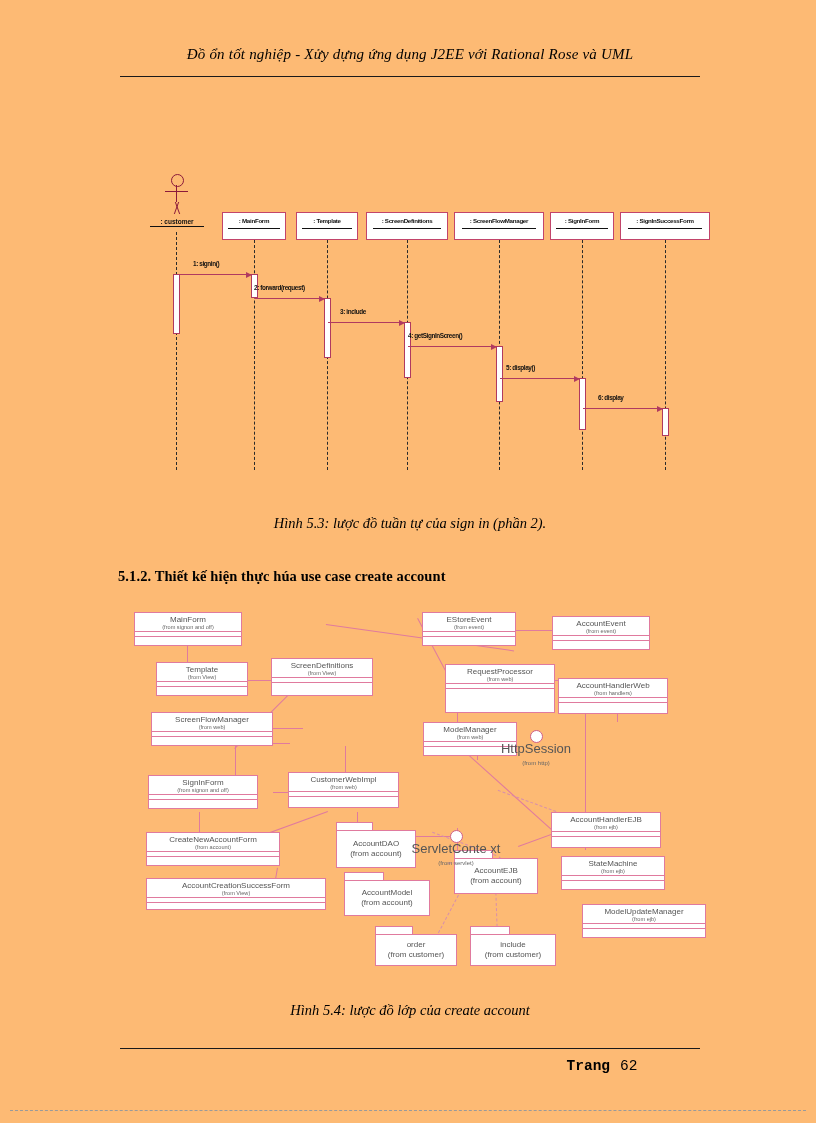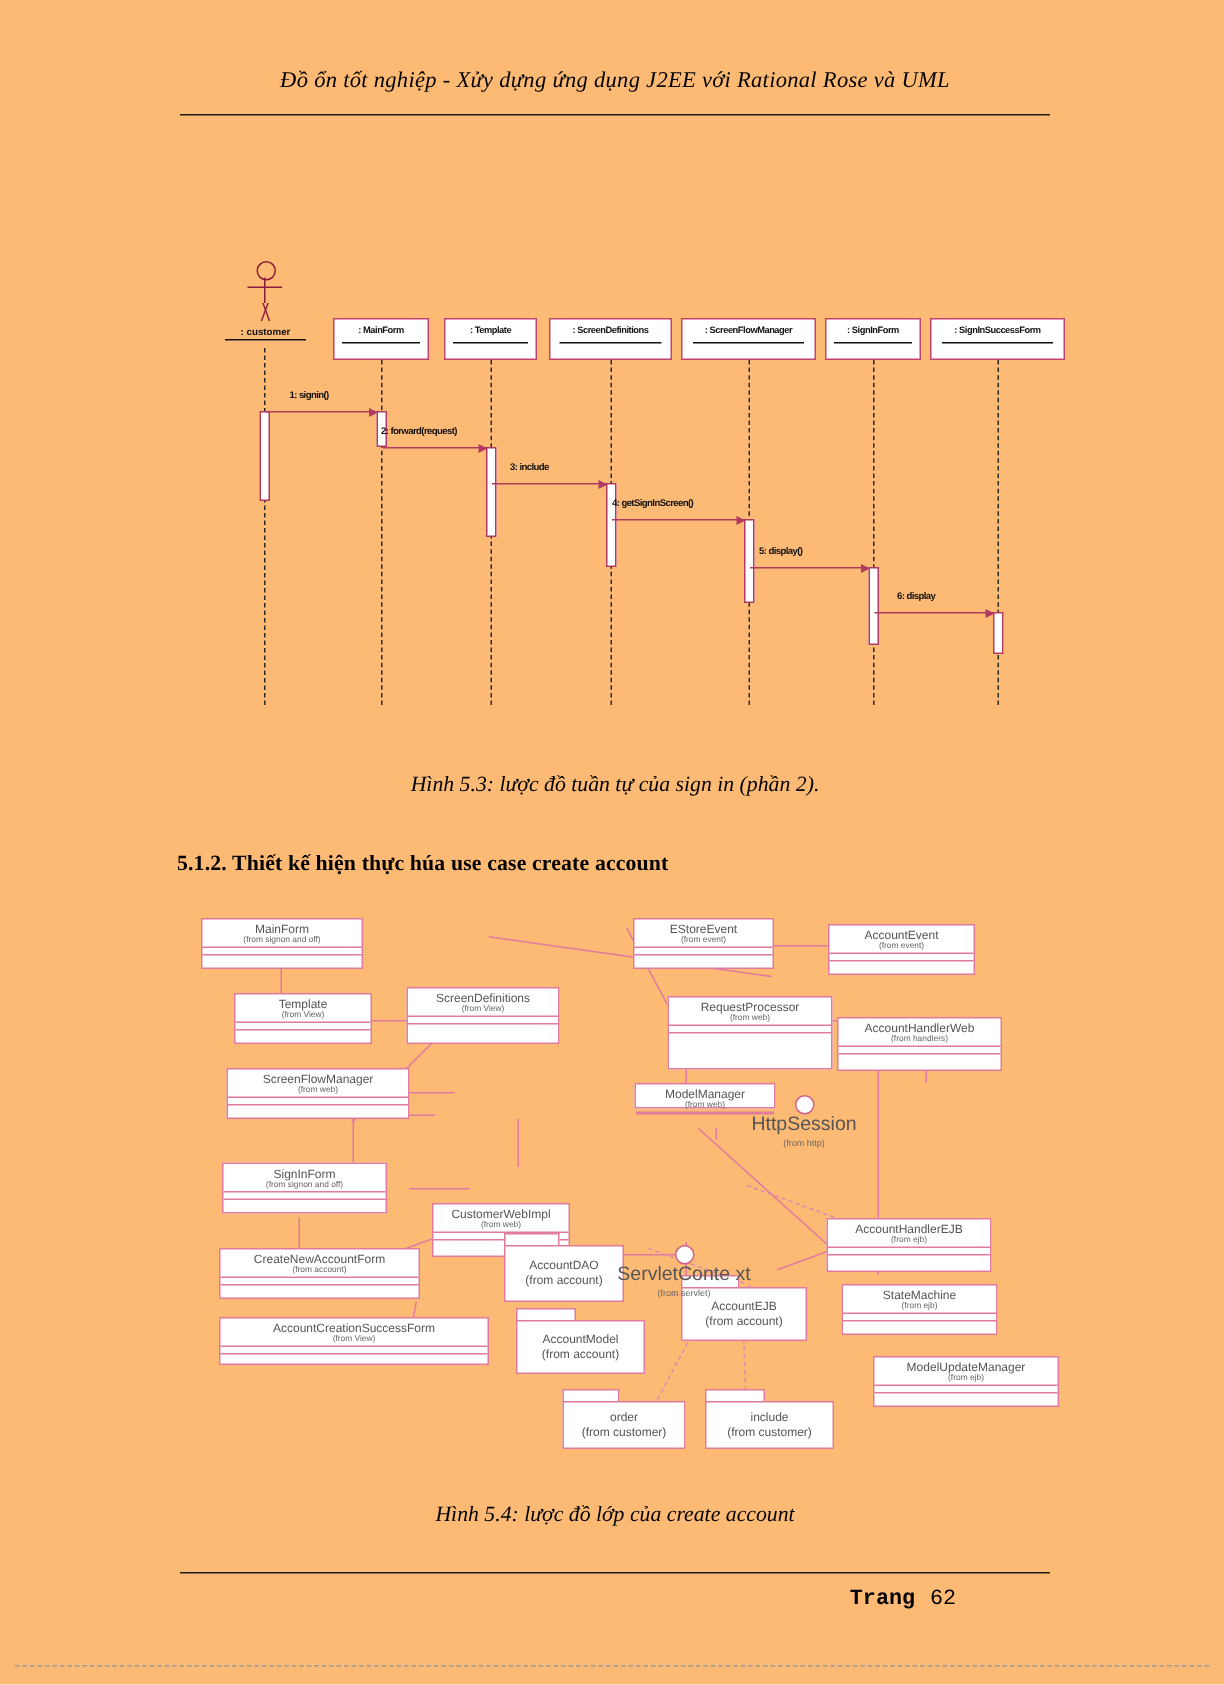--- a/index.html
+++ b/index.html
@@ -269,35 +269,35 @@
     </div>
 
     <div class="cbox" style="left:33px;top:112px;width:122px;height:34px;">
       <div class="cname">ScreenFlowManager</div>
       <div class="cfrom">(from web)</div>
       <div class="bar"></div>
       <div class="bar2"></div>
     </div>
 
 
-    <div class="cbox" style="left:305px;top:122px;width:94px;height:17px;">
+    <div class="cbox" style="left:305px;top:122px;width:94px;height:34px;">
       <div class="cname">ModelManager</div>
       <div class="cfrom">(from web)</div>
       <div class="bar"></div>
       <div class="bar2"></div>
     </div>
 
     <div class="cbox" style="left:30px;top:175px;width:110px;height:34px;">
       <div class="cname">SignInForm</div>
       <div class="cfrom">(from signon and off)</div>
       <div class="bar"></div>
       <div class="bar2"></div>
     </div>
 
-    <div class="cbox" style="left:170px;top:172px;width:92px;height:36px;margin-top:30px;">
+    <div class="cbox" style="left:170px;top:172px;width:111px;height:36px;">
       <div class="cname">CustomerWebImpl</div>
       <div class="cfrom">(from web)</div>
       <div class="bar"></div>
       <div class="bar2"></div>
     </div>
 
     <div class="cbox" style="left:433px;top:212px;width:110px;height:36px;">
       <div class="cname">AccountHandlerEJB</div>
       <div class="cfrom">(from ejb)</div>
       <div class="bar"></div>

